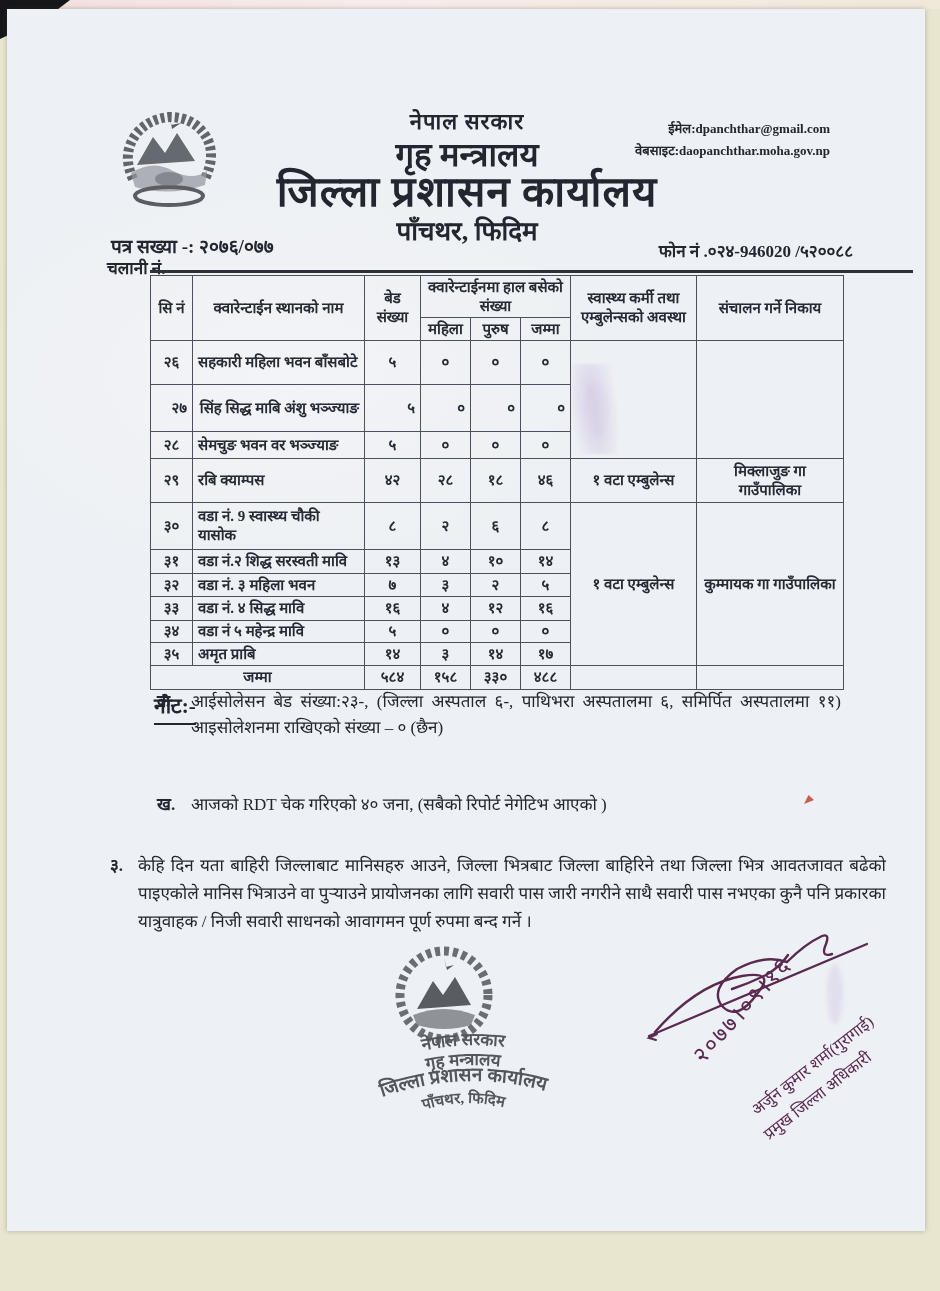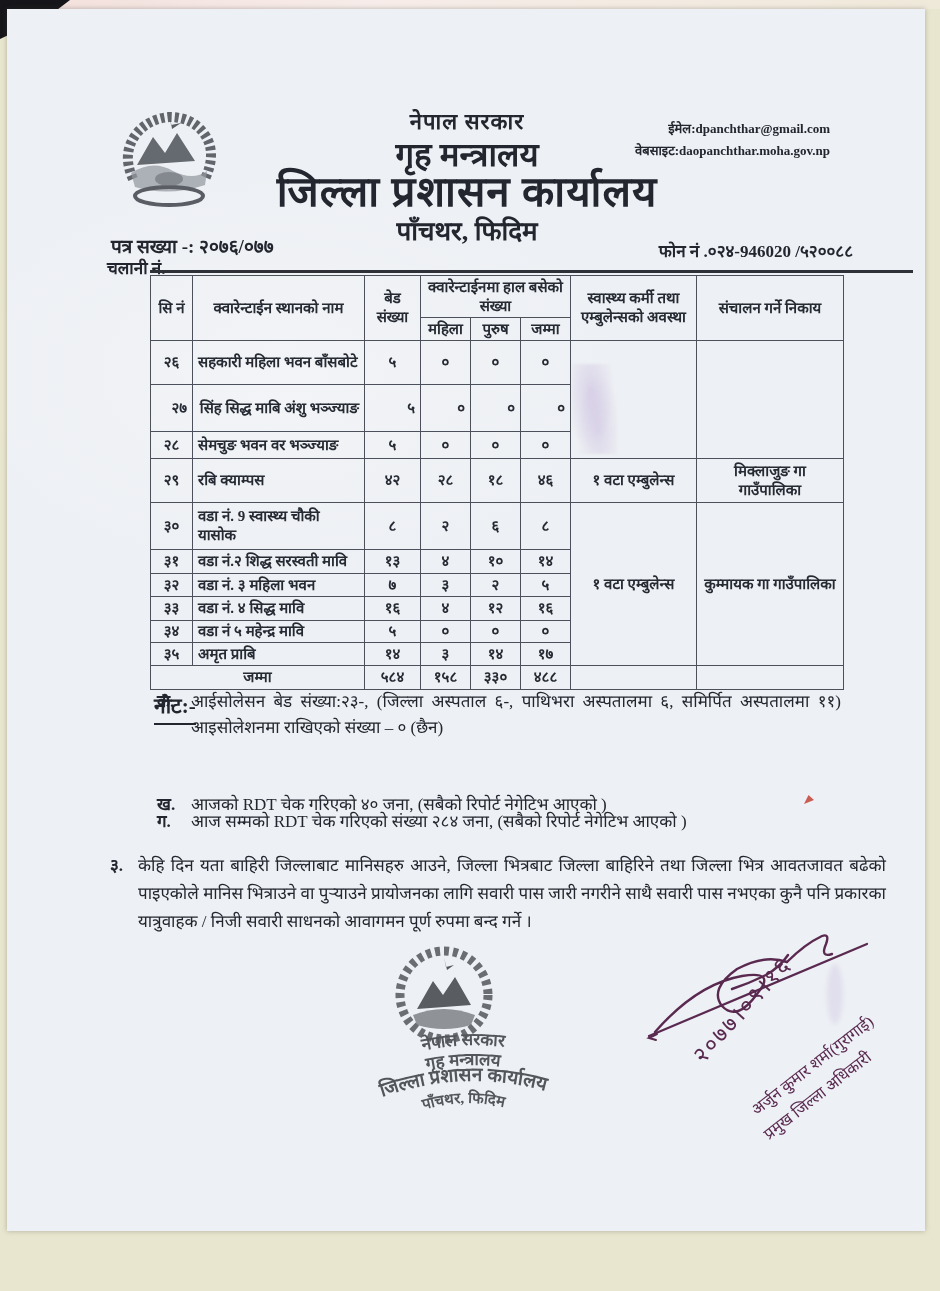--- a/index.html
+++ b/index.html
@@ -292,23 +292,20 @@
       </tr>
     </tbody>
       </table>
 
     <div class="abs note-title">नोट:-</div>
     <div class="abs note-item note-a">
       <span class="note-label b">क.</span><span class="note-text">आईसोलेसन बेड संख्या:२३-, (जिल्ला अस्पताल ६-, पाथिभरा अस्पतालमा ६, समिर्पित अस्पतालमा ११) आइसोलेशनमा राखिएको संख्या – ० (छैन)</span>
     </div>
     <div class="abs note-item note-b">
       <span class="note-label b">ख.</span><span class="note-text-line">आजको RDT चेक गरिएको ४० जना, (सबैको रिपोर्ट नेगेटिभ आएको )</span>
-    </div>
-    <div class="abs note-item note-c">
-      <span class="note-label b">ग.</span><span class="note-text-line">आज सम्मको RDT चेक गरिएको संख्या २८४ जना, (सबैको रिपोर्ट नेगेटिभ आएको )</span>
     </div>
 
     <div class="abs para3">
       <span class="pnum b">३.</span><span class="ptext">केहि दिन यता बाहिरी जिल्लाबाट मानिसहरु आउने, जिल्ला भित्रबाट जिल्ला बाहिरिने तथा जिल्ला भित्र आवतजावत बढेको पाइएकोले मानिस भित्राउने वा पुऱ्याउने प्रायोजनका लागि सवारी पास जारी नगरीने साथै सवारी पास नभएका कुनै पनि प्रकारका यात्रुवाहक / निजी सवारी साधनको आवागमन पूर्ण रुपमा बन्द गर्ने ।</span>
     </div>
 
     <svg class="abs stamp" viewBox="0 0 270 185">
       <defs>
         <path id="arc1" d="M55 125 Q135 95 215 118"></path>
         <path id="arc2" d="M50 147 Q135 113 220 140"></path>

